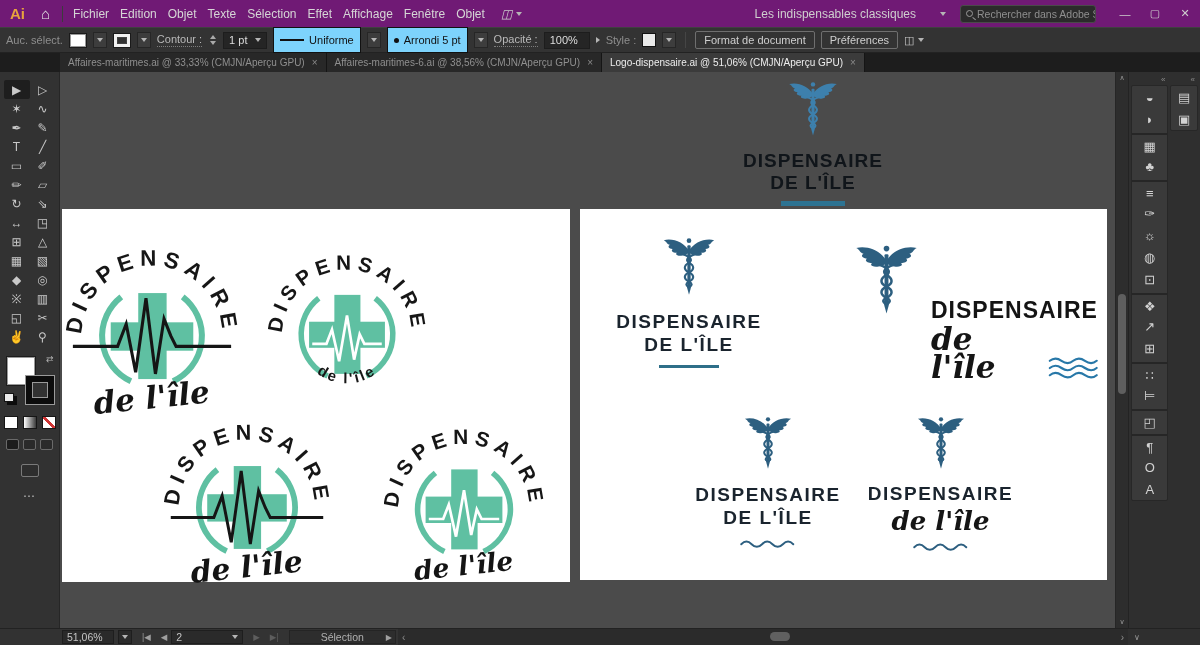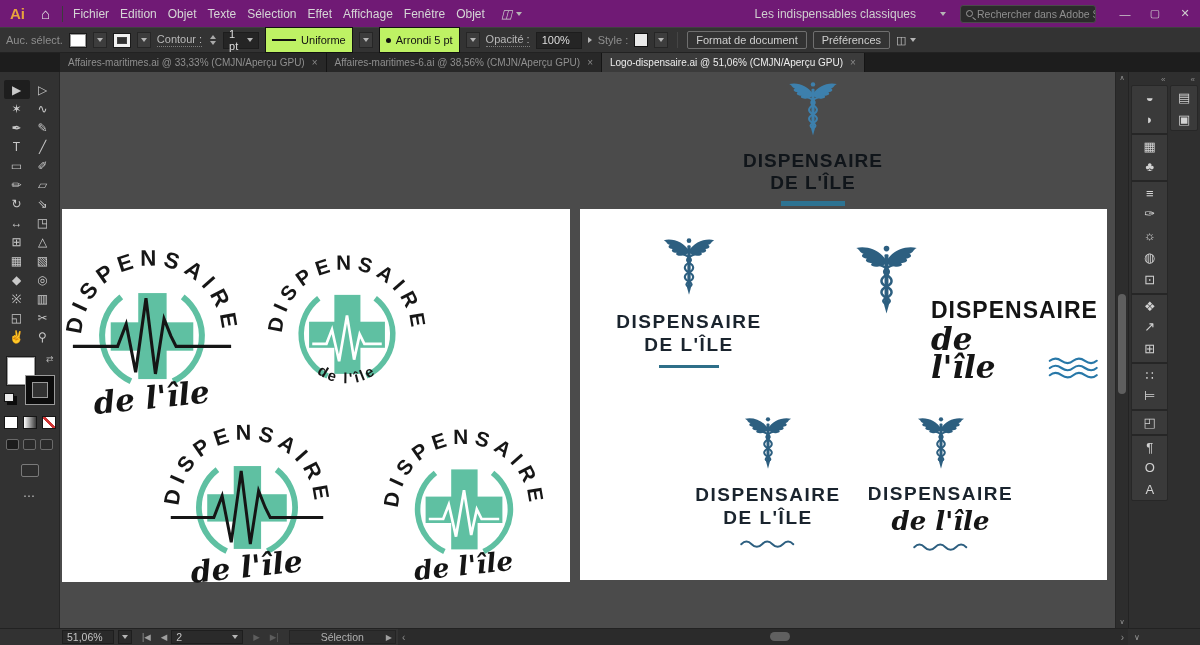--- a/index.html
+++ b/index.html
@@ -28,21 +28,21 @@
   .lbl{border-bottom:1px dotted #7d7d7d;line-height:13px;}
   .caret{width:0;height:0;border-left:3.5px solid transparent;border-right:3.5px solid transparent;border-top:4px solid #b5b5b5;display:inline-block;}
   .ddbtn{width:14px;height:16px;display:flex;align-items:center;justify-content:center;background:#3d3d3d;border:1px solid #262626;}
   .swatch{width:18px;height:15px;background:#fff;border:1px solid #1a1a1a;box-shadow:inset 0 0 0 1px #999;}
   .stroke-swatch{width:18px;height:15px;background:#333;border:1px solid #1a1a1a;box-shadow:inset 0 0 0 3px #f2f2f2, inset 0 0 0 4px #444;}
   .stepper{display:flex;flex-direction:column;gap:2px;align-items:center;width:9px;}
   .stepper i{width:0;height:0;border-left:3px solid transparent;border-right:3px solid transparent;display:block;}
   .st-up{border-bottom:4px solid #aaa;}
   .st-dn{border-top:4px solid #aaa;}
   .field{height:17px;background:#252525;border:1px solid #1d1d1d;color:#ddd;display:flex;align-items:center;padding:0 5px;gap:6px;}
-  .whitedd{height:17px;background:#bef264;color:#111;display:flex;align-items:center;padding:12px 6px;gap:5px;border:1px solid #111;}
+  .whitedd{height:17px;background:#7dd3fc;color:#111;display:flex;align-items:center;padding:12px 6px;gap:5px;border:1px solid #111;}
   .linepre{width:24px;height:2px;background:#111;}
   .dotpre{width:5px;height:5px;border-radius:50%;background:#111;}
   .mini-swatch{width:14px;height:14px;background:#e9e9e9;border:1px solid #111;}
   .ob-btn{height:18px;border:1px solid #6f6f6f;border-radius:2px;color:#cfcfcf;display:flex;align-items:center;padding:0 8px;background:transparent;font-size:11px;}
   .ob-div{width:1px;height:16px;background:#454545;margin:0 3px;}
   .arr-right{width:0;height:0;border-top:3.5px solid transparent;border-bottom:3.5px solid transparent;border-left:4px solid #b5b5b5;display:inline-block;}
 
   
   .tabbar{height:19px;background:#1d1d1d;display:flex;align-items:stretch;padding-left:60px;flex:0 0 19px;}
   .tab{display:flex;align-items:center;background:#282828;color:#8f8f8f;font-size:10px;padding:0 8px;border-right:1px solid #151515;gap:7px;white-space:nowrap;}
@@ -194,21 +194,21 @@
       </span>
     <span class="stroke-swatch"></span>
     <span class="ddbtn">
         <i class="caret"></i>
       </span>
     <span class="lbl">Contour :</span>
     <span class="stepper">
         <i class="st-up"></i>
         <i class="st-dn"></i>
       </span>
-    <span class="field" style="width:36px;justify-content:space-between;">
+    <span class="field" style="width:44px;justify-content:space-between;">
       <span>1 pt</span>
       <i class="caret"></i>
     </span>
     <span class="whitedd">
       <i class="linepre"></i>
       <span>Uniforme</span>
     </span>
     <span class="ddbtn">
         <i class="caret"></i>
       </span>

